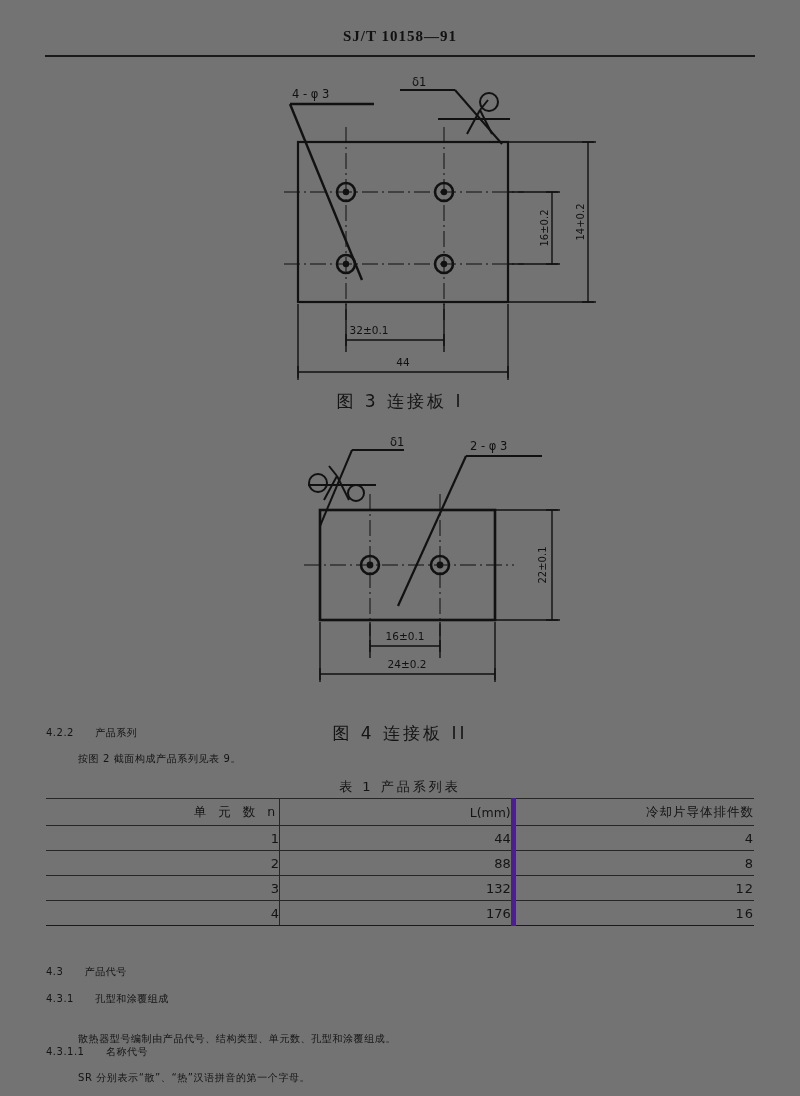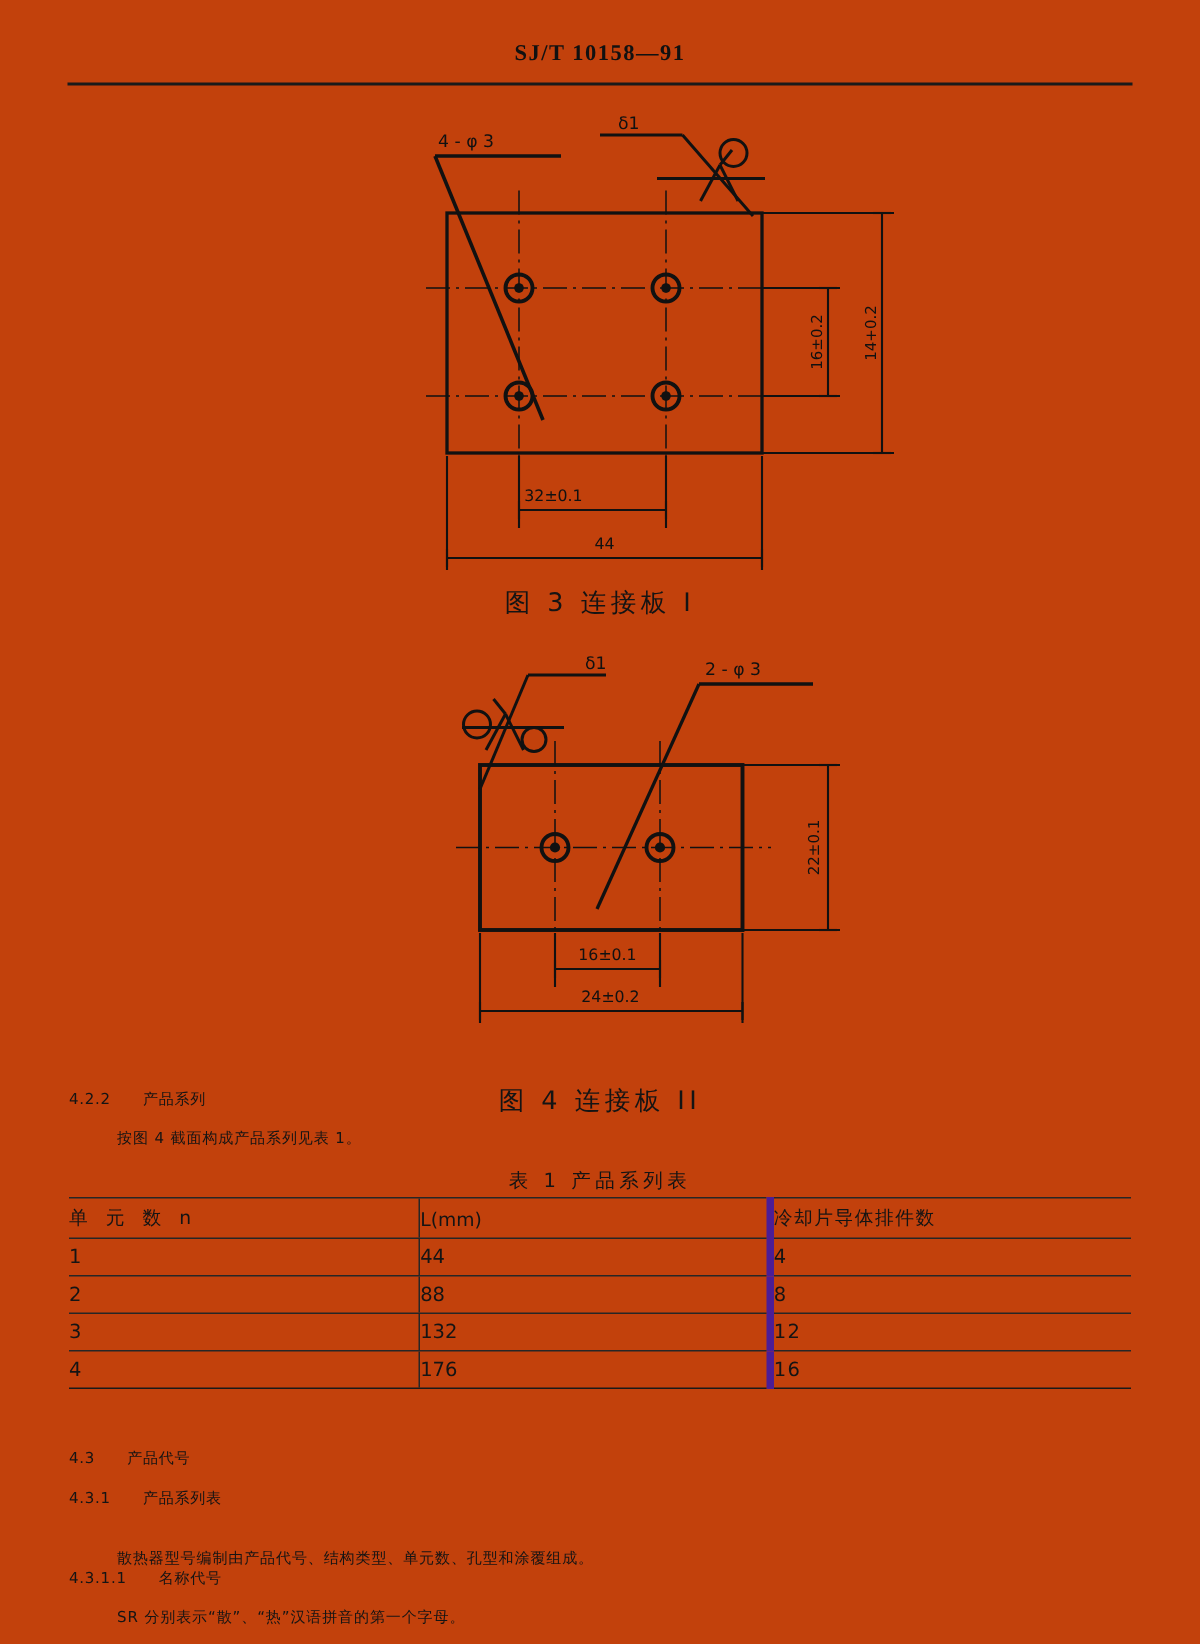--- a/index.html
+++ b/index.html
@@ -11,21 +11,21 @@
     width: 800px;
     height: 1096px;
     position: relative;
     font-family: "Liberation Serif", "DejaVu Serif", serif;
     color: #1a1a1a;
     overflow: hidden;
   }
   .page {
     position: absolute;
     inset: 0;
-    background: #c2410c;
+    background: #737373;
   }
 
   
   .watermark {
     position: absolute;
     left: 185px;
     top: 140px;
     width: 390px;
     height: 70px;
     font-family: "DejaVu Sans", sans-serif;
@@ -104,21 +104,21 @@
     position: absolute;
     left: 46px;
     top: 798px;
     width: 708px;
     border-collapse: collapse;
     font-family: "DejaVu Sans", sans-serif;
     font-size: 12.5px;
     color: #141414;
   }
   table.series th, table.series td {
-    text-align: left;
+    text-align: right;
     padding: 5px 0 4px 0;
     font-weight: normal;
     border-bottom: 1px solid #262626;
     margin-top: 32px;
   }
   table.series thead th { border-top: 1px solid #262626; letter-spacing: 4px; }
   table.series th.col-l, table.series td.col-l { border-left: 1px solid #262626; border-right: 5px solid #4c1d95; }
   table.series tbody tr:last-child td { border-bottom: 1.6px solid #1a1a1a; }
   table.series .col-n { width: 33%; }
   table.series .col-l { width: 33%; letter-spacing: 0; }
@@ -287,21 +287,21 @@
     </svg>
   </div>
 
   <div class="caption" style="top:698px;margin-top:24px;">图 4  连接板 II</div>
 
   <div class="txt" style="left:46px; top:726px;">
     <span>4.2.2</span>
     <span style="display:inline-block;width:14px;"></span>
     <span>产品系列</span>
   </div>
-  <div class="txt indent" style="left:78px; top:752px;">按图 4 截面构成产品系列见表 1。</div>
+  <div class="txt indent" style="left:78px; top:752px;">按图 2 截面构成产品系列见表 9。</div>
 
   <div class="tbl-title" style="top:778px;">表 1   产品系列表</div>
 
   <table class="series">
     <thead>
       <tr>
         <th class="col-n">单  元  数  n</th>
         <th class="col-l">L(mm)</th>
         <th class="col-c">冷却片导体排件数</th>
       </tr>
@@ -332,21 +332,21 @@
 
   <div class="txt" style="left:46px; top:965px;">
     <span>4.3</span>
     <span style="display:inline-block;width:14px;"></span>
     <span>产品代号</span>
   </div>
 
   <div class="txt" style="left:46px; top:992px;">
     <span>4.3.1</span>
     <span style="display:inline-block;width:14px;"></span>
-    <span>产品系列表</span>
+    <span>孔型和涂覆组成</span>
   </div>
   <div class="txt indent" style="left:78px; top:1032px;">散热器型号编制由产品代号、结构类型、单元数、孔型和涂覆组成。</div>
 
   <div class="txt" style="left:46px; top:1045px;">
     <span>4.3.1.1</span>
     <span style="display:inline-block;width:14px;"></span>
     <span>名称代号</span>
   </div>
   <div class="txt indent" style="left:78px; top:1071px;">SR 分别表示“散”、“热”汉语拼音的第一个字母。</div>
 

